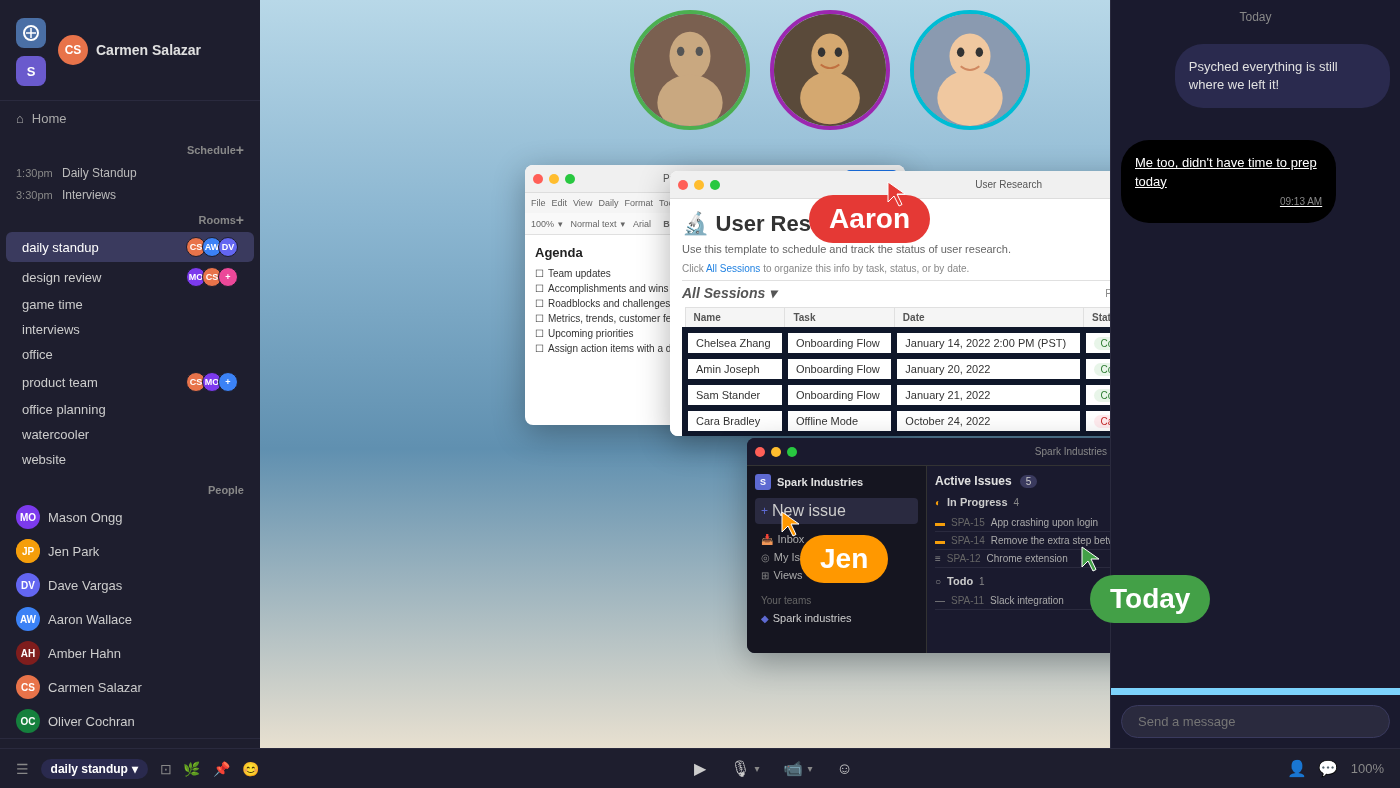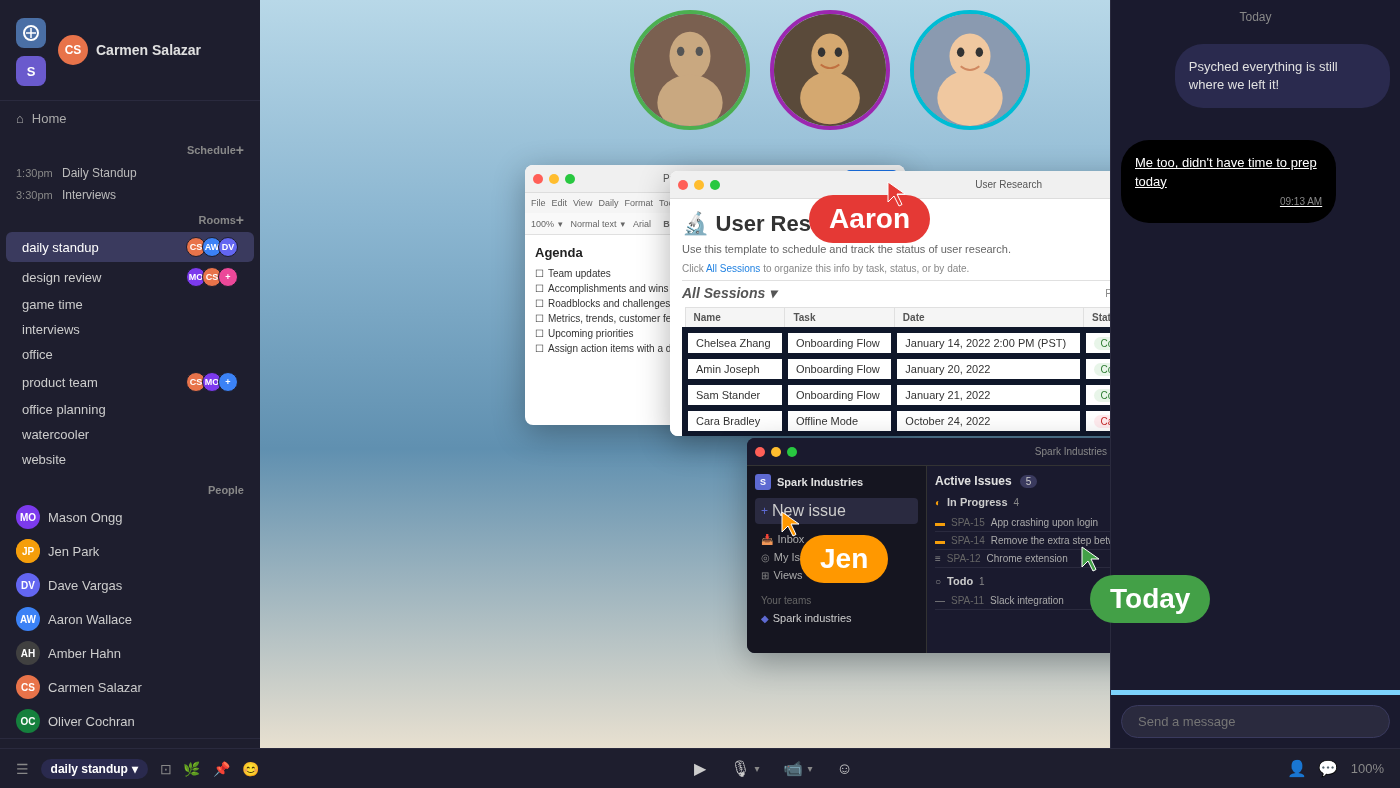--- a/index.html
+++ b/index.html
@@ -292,21 +292,21 @@
       align-self: flex-end;
       text-decoration: underline;
     }
 
     .chat-time { font-size: 10px; color: #888; margin-top: 4px; text-align: right; }
 
     .chat-messages-inner { display: flex; flex-direction: column; }
 
     .chat-input-area {
       padding: 10px;
-      border-top: 5px solid #7dd3fc;
+      border-top: 7px solid #7dd3fc;
     }
 
     .chat-input {
       width: 100%;
       background: #2a2a3e;
       border: 1px solid #3a3a5e;
       border-radius: 20px;
       padding: 8px 16px;
       color: #ccc;
       font-size: 13px;
@@ -483,21 +483,21 @@
     </div>
     <div class="people-item">
       <div class="people-avatar" style="background:#6366f1;">DV</div>
       <span>Dave Vargas</span>
     </div>
     <div class="people-item">
       <div class="people-avatar" style="background:#3b82f6;">AW</div>
       <span>Aaron Wallace</span>
     </div>
     <div class="people-item">
-      <div class="people-avatar" style="background:#404040;">AH</div>
+      <div class="people-avatar" style="background:#7f1d1d;">AH</div>
       <span>Amber Hahn</span>
     </div>
     <div class="people-item">
       <div class="people-avatar" style="background:#e8734a;">CS</div>
       <span>Carmen Salazar</span>
     </div>
     <div class="people-item">
       <div class="people-avatar" style="background:#15803d;">OC</div>
       <span>Oliver Cochran</span>
     </div>

